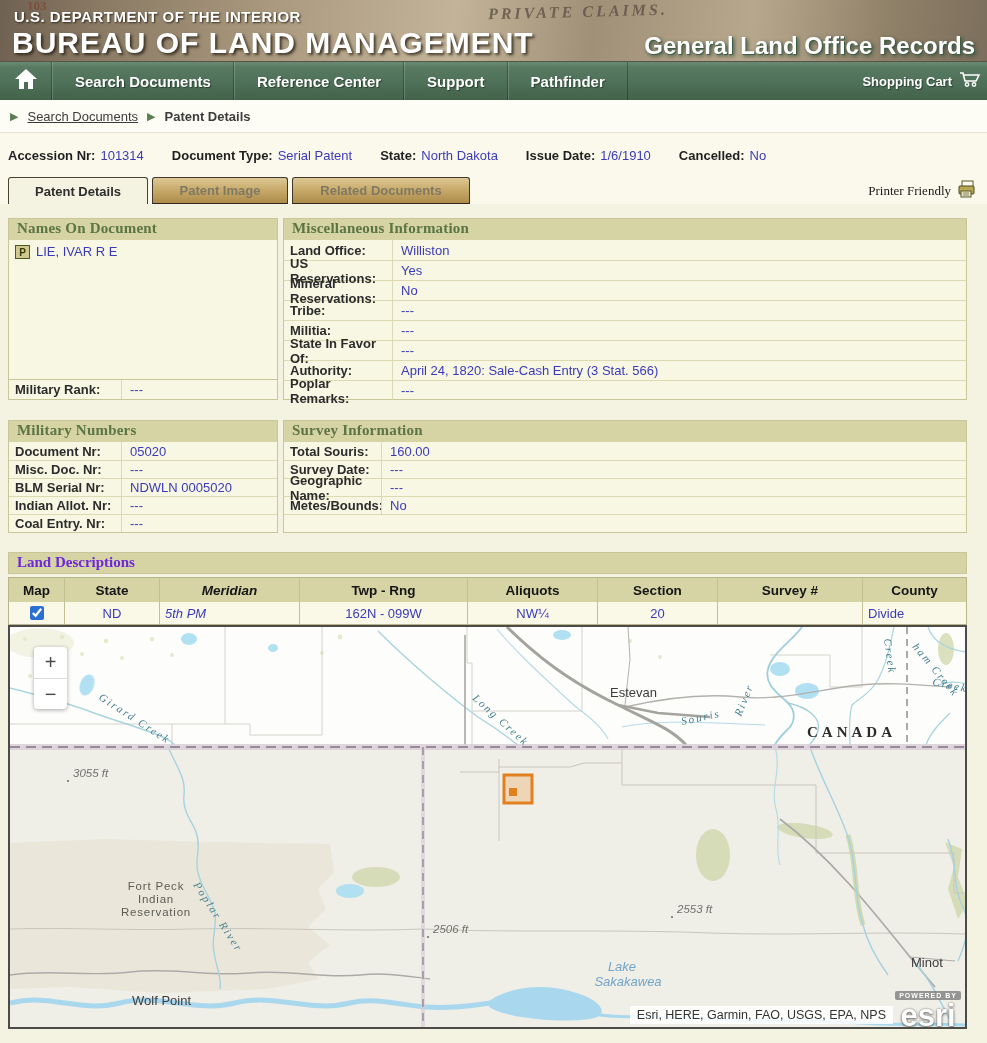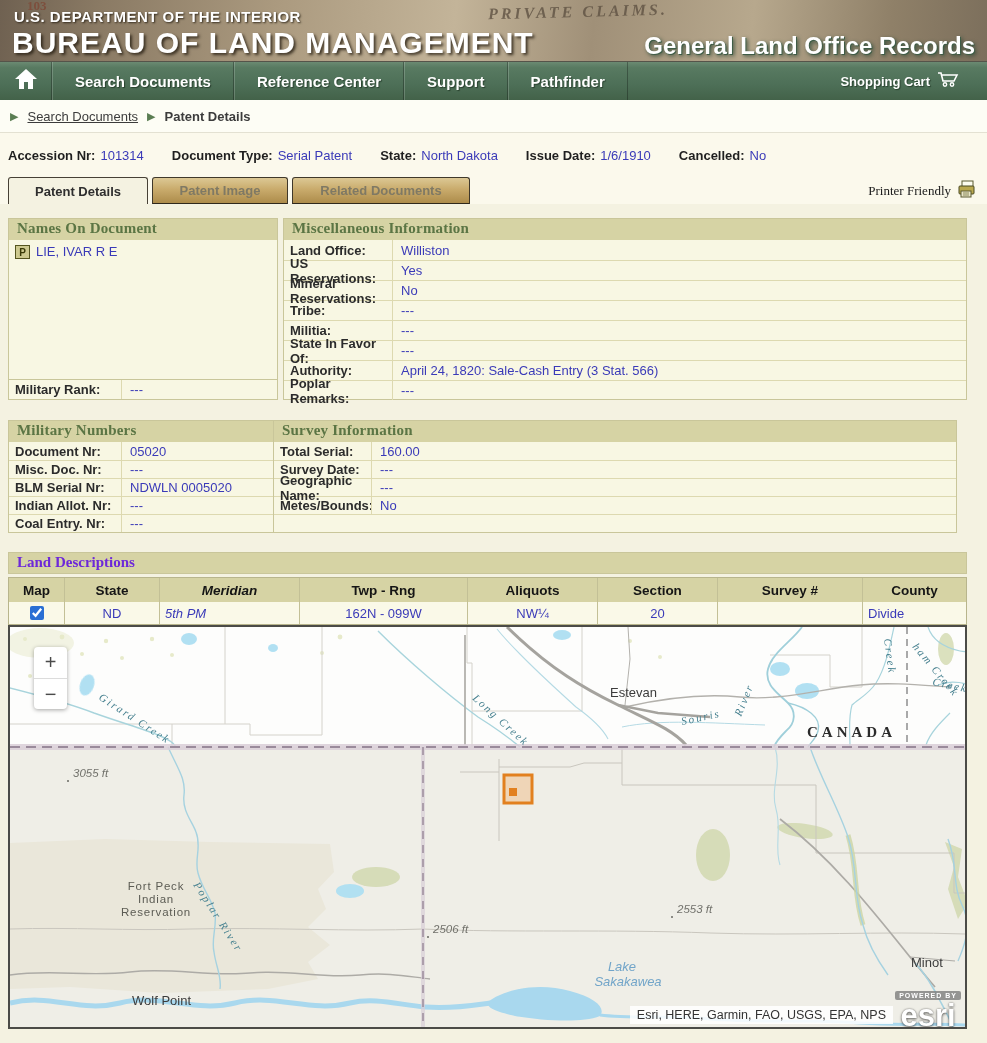--- a/index.html
+++ b/index.html
@@ -21,21 +21,21 @@
     text-shadow:1px 1px 0 #3e5c46, 2px 2px 4px #2f4a38; }
 
   
   .navbar { position:absolute; left:0; top:62px; width:987px; height:38px; display:flex; align-items:stretch;
     background:linear-gradient(#6b8a72 0%, #587a61 15%, #4d6f57 60%, #436249 100%); }
   .nav-home { width:52px; display:flex; align-items:center; justify-content:center;
     border-right:1px solid rgba(0,0,0,.28); cursor:pointer; }
   .nav-item { display:flex; align-items:center; padding:0 22px; color:#fff; font-size:15px; font-weight:bold;
     text-shadow:1px 1px 1px rgba(25,45,30,.7); border-left:1px solid rgba(255,255,255,.18);
     border-right:1px solid rgba(0,0,0,.28); cursor:pointer; }
-  .nav-cart { margin-left:auto; display:flex; align-items:center; gap:7px; padding-right:28px;
+  .nav-cart { margin-left:auto; display:flex; align-items:center; gap:7px; padding-right:6px;
     color:#fff; font-size:13px; font-weight:bold; text-shadow:1px 1px 1px rgba(25,45,30,.7); cursor:pointer; }
 
   
   .breadcrumb { position:absolute; left:0; top:100px; width:987px; height:33px; background:#fdfdf5;
     border-bottom:1px solid #e3e1d2; display:flex; align-items:center; gap:9px; padding-left:10px;
     font-size:13px; color:#3c3c3c; }
   .crumb-arrow { color:#5a7d52; font-size:11px; line-height:1; }
   .crumb-link { text-decoration:underline; cursor:pointer; }
   .crumb-current { font-weight:bold; }
 
@@ -65,21 +65,21 @@
     padding:1px 0 0 8px; letter-spacing:.2px; }
   .kv-row { display:flex; align-items:center; border-top:1px solid #ddd9b0; font-size:13px; }
   .kv-row.first { border-top:none; }
   .kv-label { font-weight:bold; color:#2b2b2b; padding-left:6px; flex:none; }
   .kv-value { color:#3a3ab8; border-left:1px solid #ddd9b0; padding-left:8px; align-self:stretch;
     display:flex; align-items:center; flex:1; }
 
   .panel-names  { left:8px;  top:218px; width:270px; height:182px; }
   .panel-misc   { left:283px; top:218px; width:684px; height:182px; }
   .panel-docnum { left:8px;  top:420px; width:270px; height:113px; }
-  .panel-survey { left:273px; top:420px; width:684px; height:113px; }
+  .panel-survey { left:283px; top:420px; width:684px; height:113px; }
   .row-h20 { height:20px; } .row-h18 { height:18px; }
   .lbl-misc { width:108px; } .lbl-doc { width:112px; } .lbl-sur { width:97px; }
 
   .names-body { height:139px; padding:4px 6px; font-size:13px; }
   .names-entry { display:flex; align-items:center; gap:6px; }
   .p-badge { width:15px; height:14px; background:#cdc98f; border:1px solid #55551f; color:#3a3a08;
     font:bold 10px "Liberation Sans",sans-serif; text-align:center; line-height:13px; }
   .patentee { color:#3a3ab8; cursor:pointer; }
   .names-footer { border-top:1px solid #c9c69a; }
 
@@ -279,21 +279,21 @@
       </div>
     <div class="kv-row row-h18">
         <span class="kv-label lbl-doc">Coal Entry. Nr:</span>
         <span class="kv-value">---</span>
       </div>
   </div>
 
   <div class="panel panel-survey">
     <div class="panel-header">Survey Information</div>
     <div class="kv-row row-h18 first">
-        <span class="kv-label lbl-sur">Total Serial:</span>
+        <span class="kv-label lbl-sur">Total Souris:</span>
         <span class="kv-value">160.00</span>
       </div>
     <div class="kv-row row-h18">
         <span class="kv-label lbl-sur">Survey Date:</span>
         <span class="kv-value">---</span>
       </div>
     <div class="kv-row row-h18">
         <span class="kv-label lbl-sur">Geographic Name:</span>
         <span class="kv-value">---</span>
       </div>

